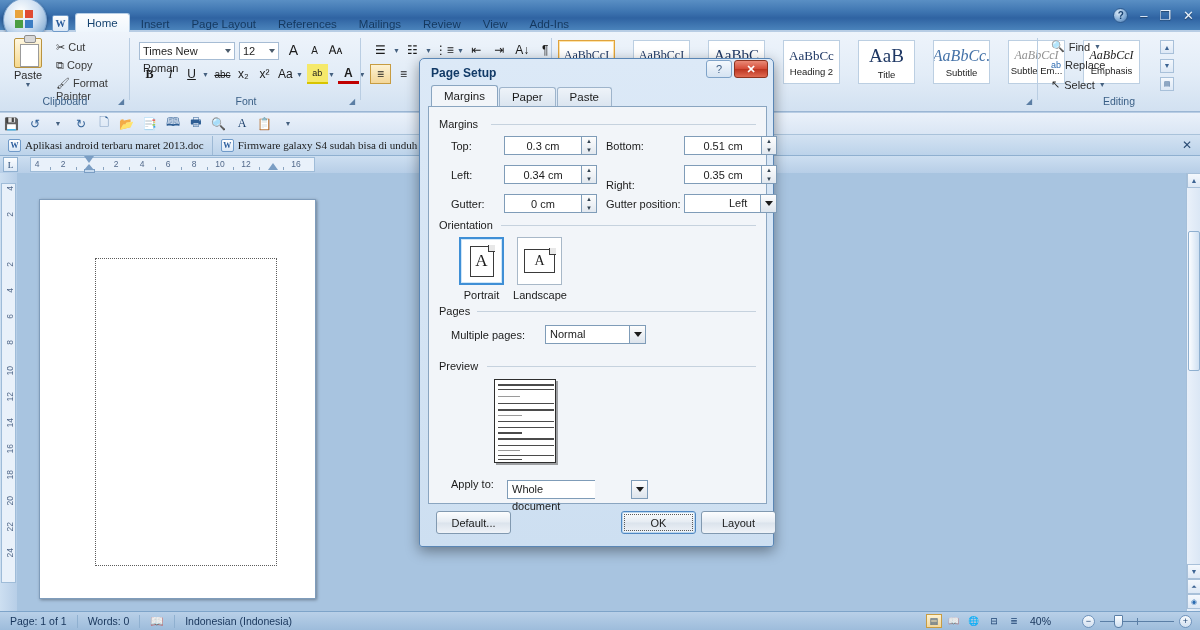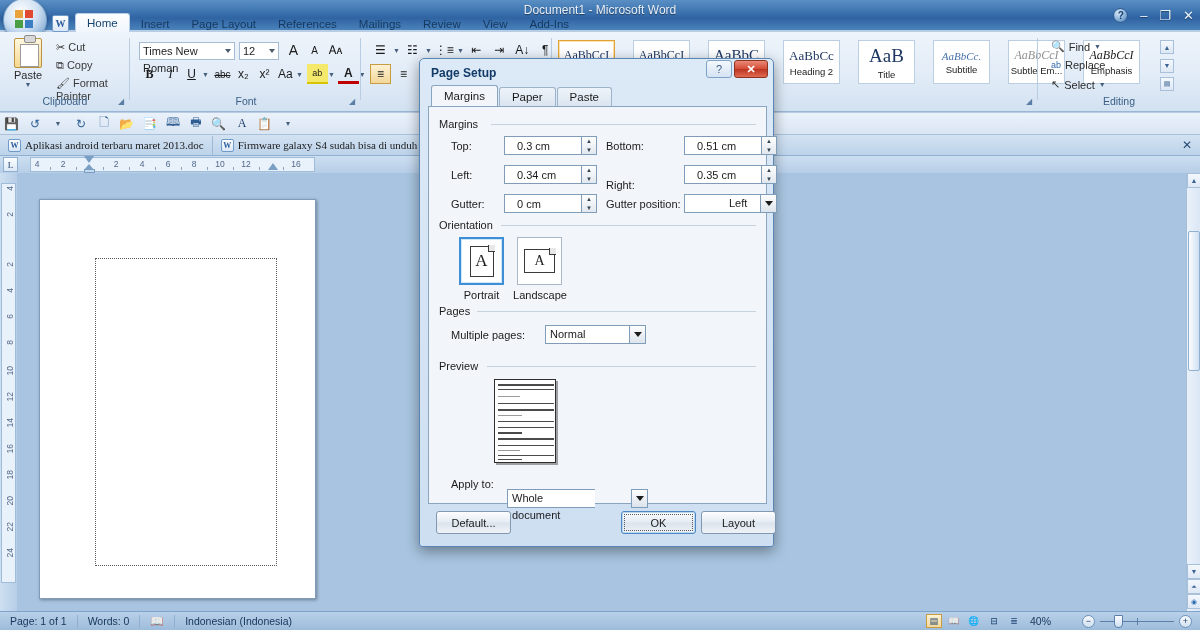--- a/index.html
+++ b/index.html
@@ -239,21 +239,21 @@
   .dlg-panel {
     position:absolute; left:8px; top:47px; width:339px; height:398px;
     background:#f2f5f9; border:1px solid #8aa5c0;
   }
   .sec-title { position:absolute; font-size:11px; color:#1b1b1b; background:#f2f5f9; padding-right:6px; }
   .sec-line { position:absolute; height:1px; background:#c6d2de; }
   .lbl { position:absolute; font-size:11px; color:#1b1b1b; }
   .spin { position:absolute; display:flex; height:19px; }
   .spin input {
     width:77px; height:19px; border:1px solid #7f9cb8; border-right:none; background:#fff;
-    font-family:"Liberation Sans", sans-serif; font-size:11px; color:#1b1b1b; padding:0 12px; outline:none;
+    font-family:"Liberation Sans", sans-serif; font-size:11px; color:#1b1b1b; padding:0 12px; outline:none;text-align:center;
   }
   .spin-btns {
     width:16px;height:19px; border:1px solid #7f9cb8;
     background:linear-gradient(to bottom,#fdfdfd,#e2e8ef);
     display:flex; flex-direction:column;
   }
   .spin-btns span {
     flex:1; display:flex; align-items:center; justify-content:center; font-size:6px; color:#30404f;
   }
   .combo { position:absolute; display:flex; height:19px; }
@@ -297,21 +297,20 @@
   }
   .btn.default { border:1px solid #4f87c2; box-shadow:0 0 0 1px #b9d6ef inset; }
   .btn .focusring { position:absolute; left:2px; right:2px; top:2px; bottom:2px; border:1px dotted #5a5a5a; }
 </style>
 </head>
 <body>
 
 <div id="app">
 
   <div class="titlebar">
-    <div class="title-text">Document1 - Microsoft Word</div>
     <div class="win-controls">
       <span class="help-orb">?</span>
       <span class="win-btn">–</span>
       <span class="win-btn">❐</span>
       <span class="win-btn">✕</span>
     </div>
   </div>
 
   <div class="orb">
     <div class="orb-logo">
@@ -430,21 +429,21 @@
         </div>
         <div class="stylebox">
           <div class="style-sample" style="font-size:13px;">AaBbCc</div>
           <div class="style-name">Heading 2</div>
         </div>
         <div class="stylebox">
           <div class="style-sample" style="font-size:19px;">AaB</div>
           <div class="style-name">Title</div>
         </div>
         <div class="stylebox">
-          <div class="style-sample" style="font-size:11px;font-style:italic;color:#4472a8;">AaBbCc.</div>
+          <div class="style-sample" style="font-size:16px;font-style:italic;color:#4472a8;">AaBbCc.</div>
           <div class="style-name">Subtitle</div>
         </div>
         <div class="stylebox">
           <div class="style-sample" style="font-size:12px;font-style:italic;color:#909090;">AaBbCcI</div>
           <div class="style-name">Subtle Em...</div>
         </div>
         <div class="stylebox">
           <div class="style-sample" style="font-size:12px;font-style:italic;color:#1b1b1b;">AaBbCcI</div>
           <div class="style-name">Emphasis</div>
         </div>
@@ -719,21 +718,21 @@
         <span class="pv-line" style="top:47px;width:56px;height:1px;"></span>
         <span class="pv-line" style="top:52px;width:24px;height:2px;"></span>
         <span class="pv-line" style="top:58px;width:56px;height:2px;"></span>
         <span class="pv-line" style="top:65px;width:56px;height:1px;"></span>
         <span class="pv-line" style="top:70px;width:22px;height:1px;background:#9a9a9a;"></span>
         <span class="pv-line" style="top:75px;width:56px;height:1px;"></span>
         <span class="pv-line" style="top:79px;width:24px;height:1px;"></span>
       </div>
 
       <span class="lbl" style="left:22px;top:371px;">Apply to:</span>
-      <span class="combo" style="left:78px;top:382px;gap:36px;">
+      <span class="combo" style="left:78px;top:373px;gap:36px;">
         <span class="val" style="width:88px;">Whole document</span>
         <span class="cbtn">
             <i></i>
           </span>
       </span>
     </div>
 
     <div class="btn" style="left:16px;top:452px;">
       <span>Default...</span>
     </div>

